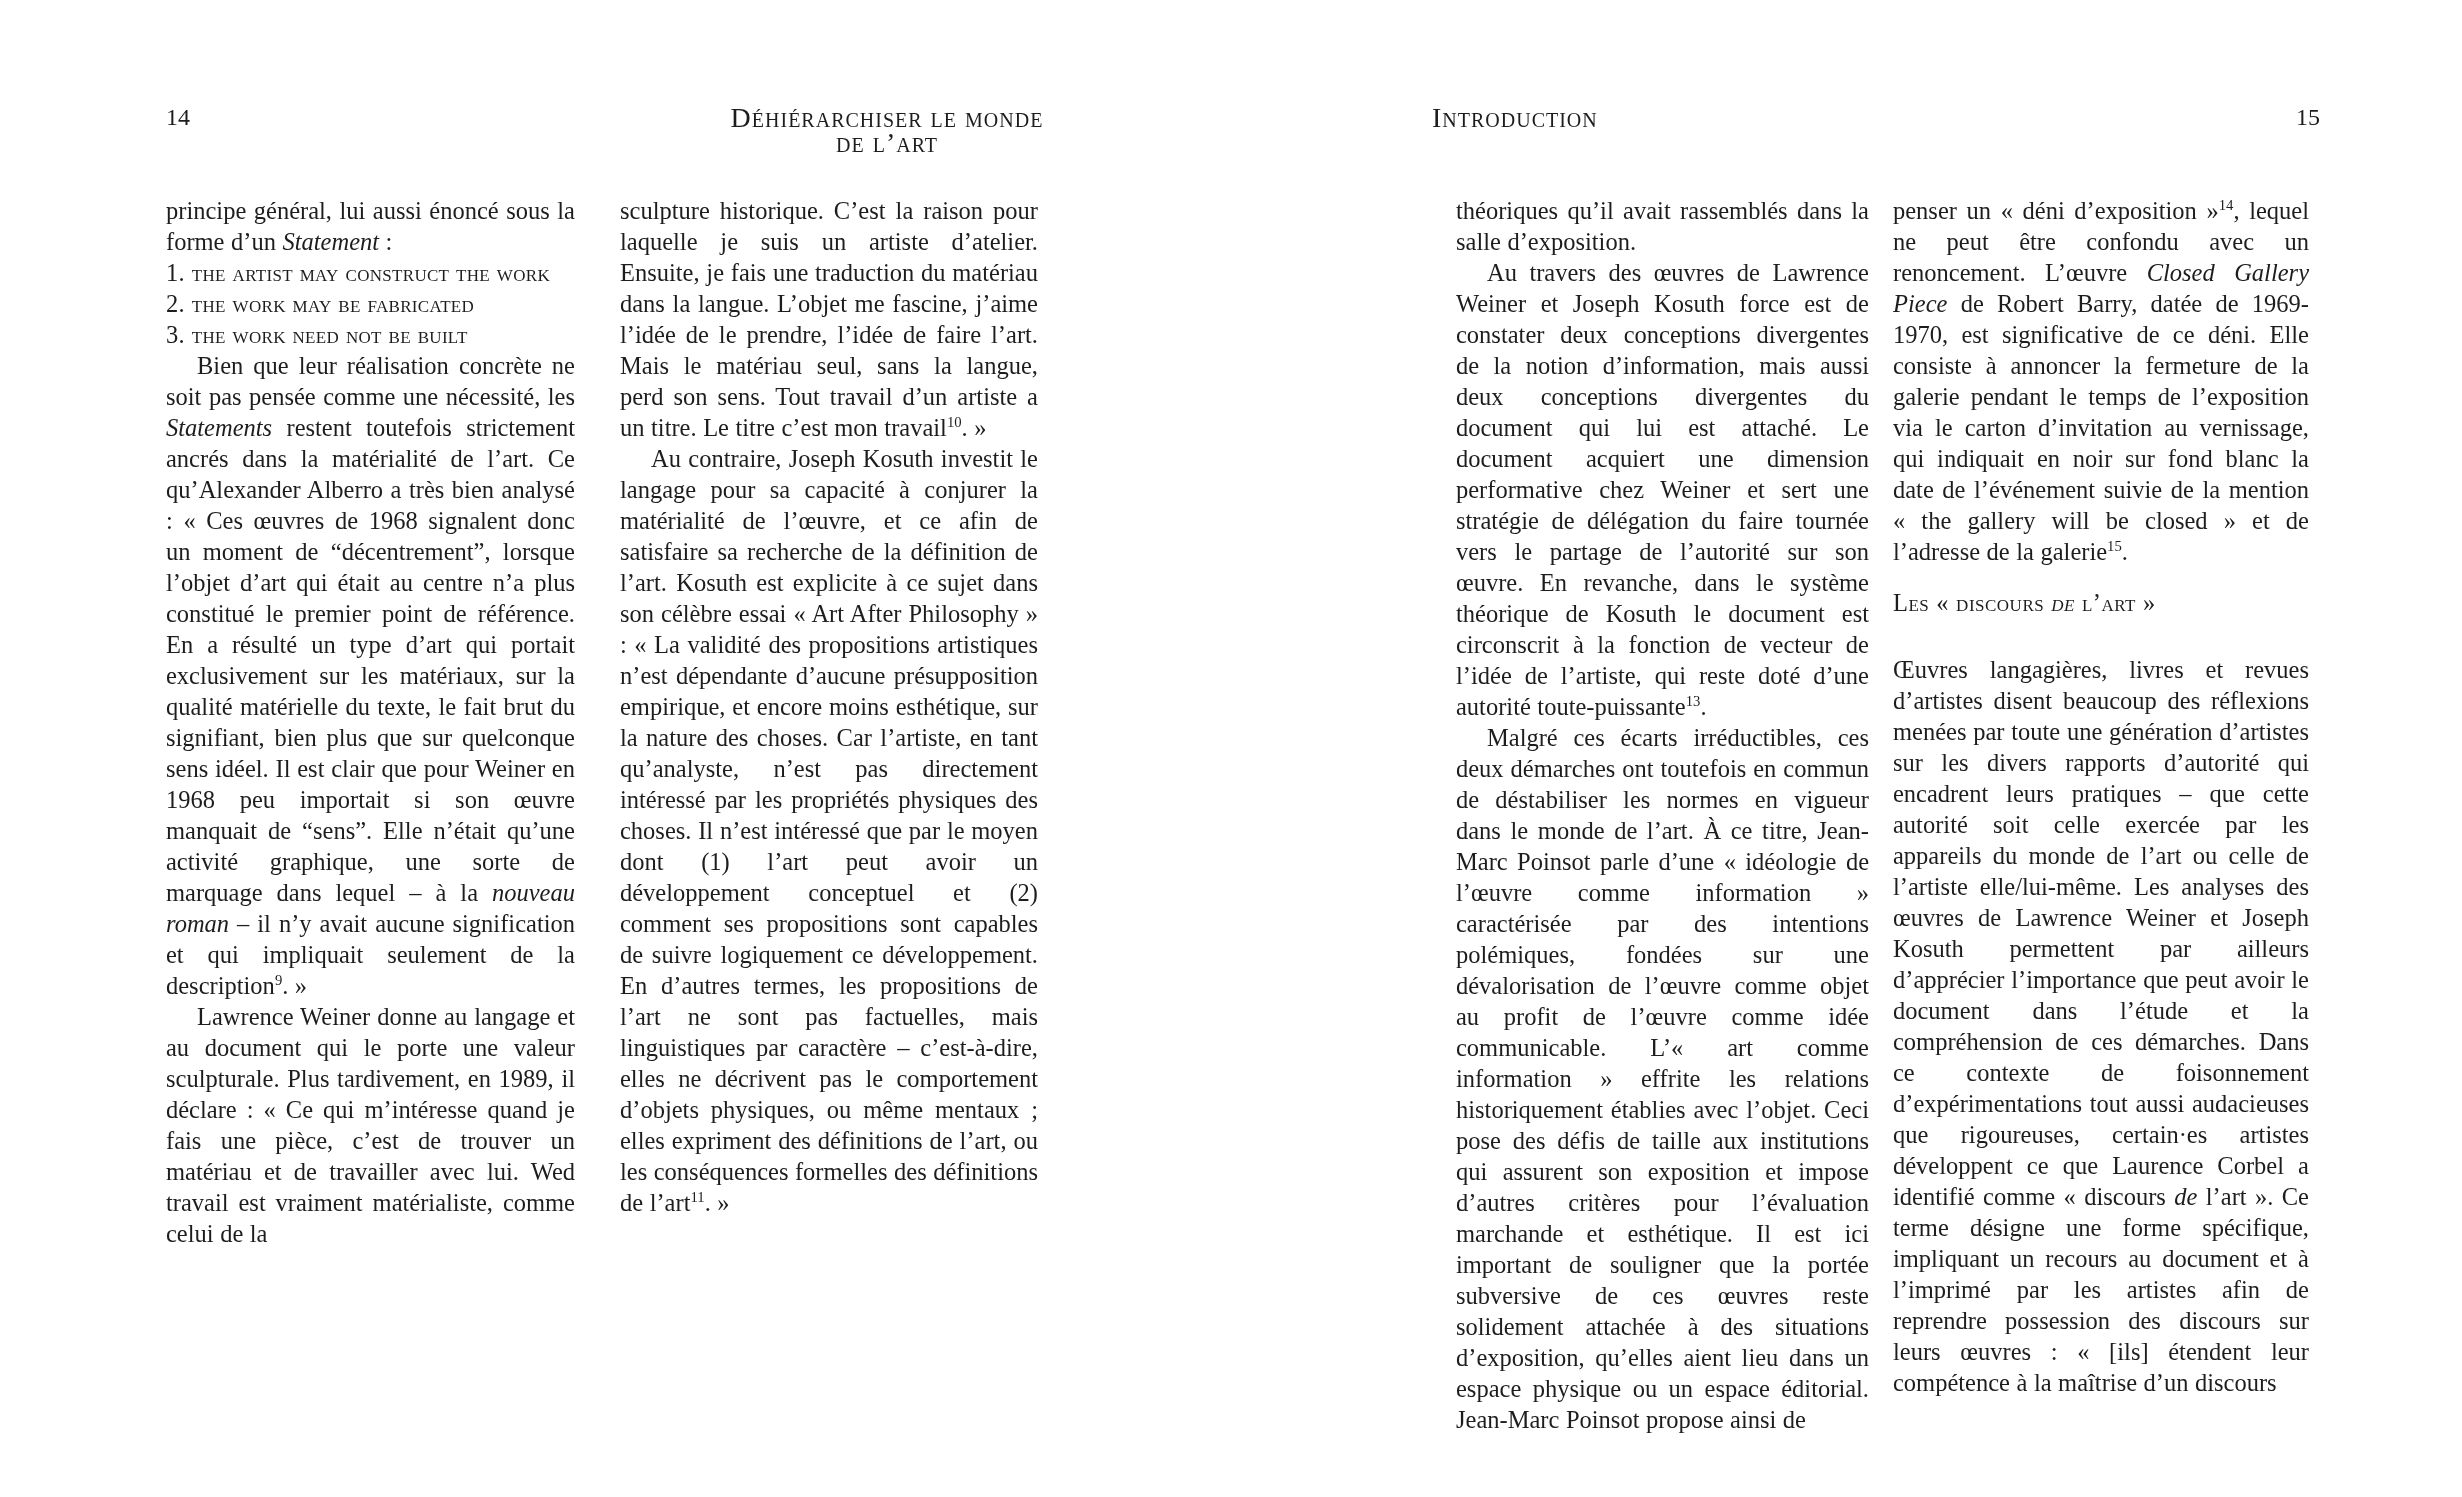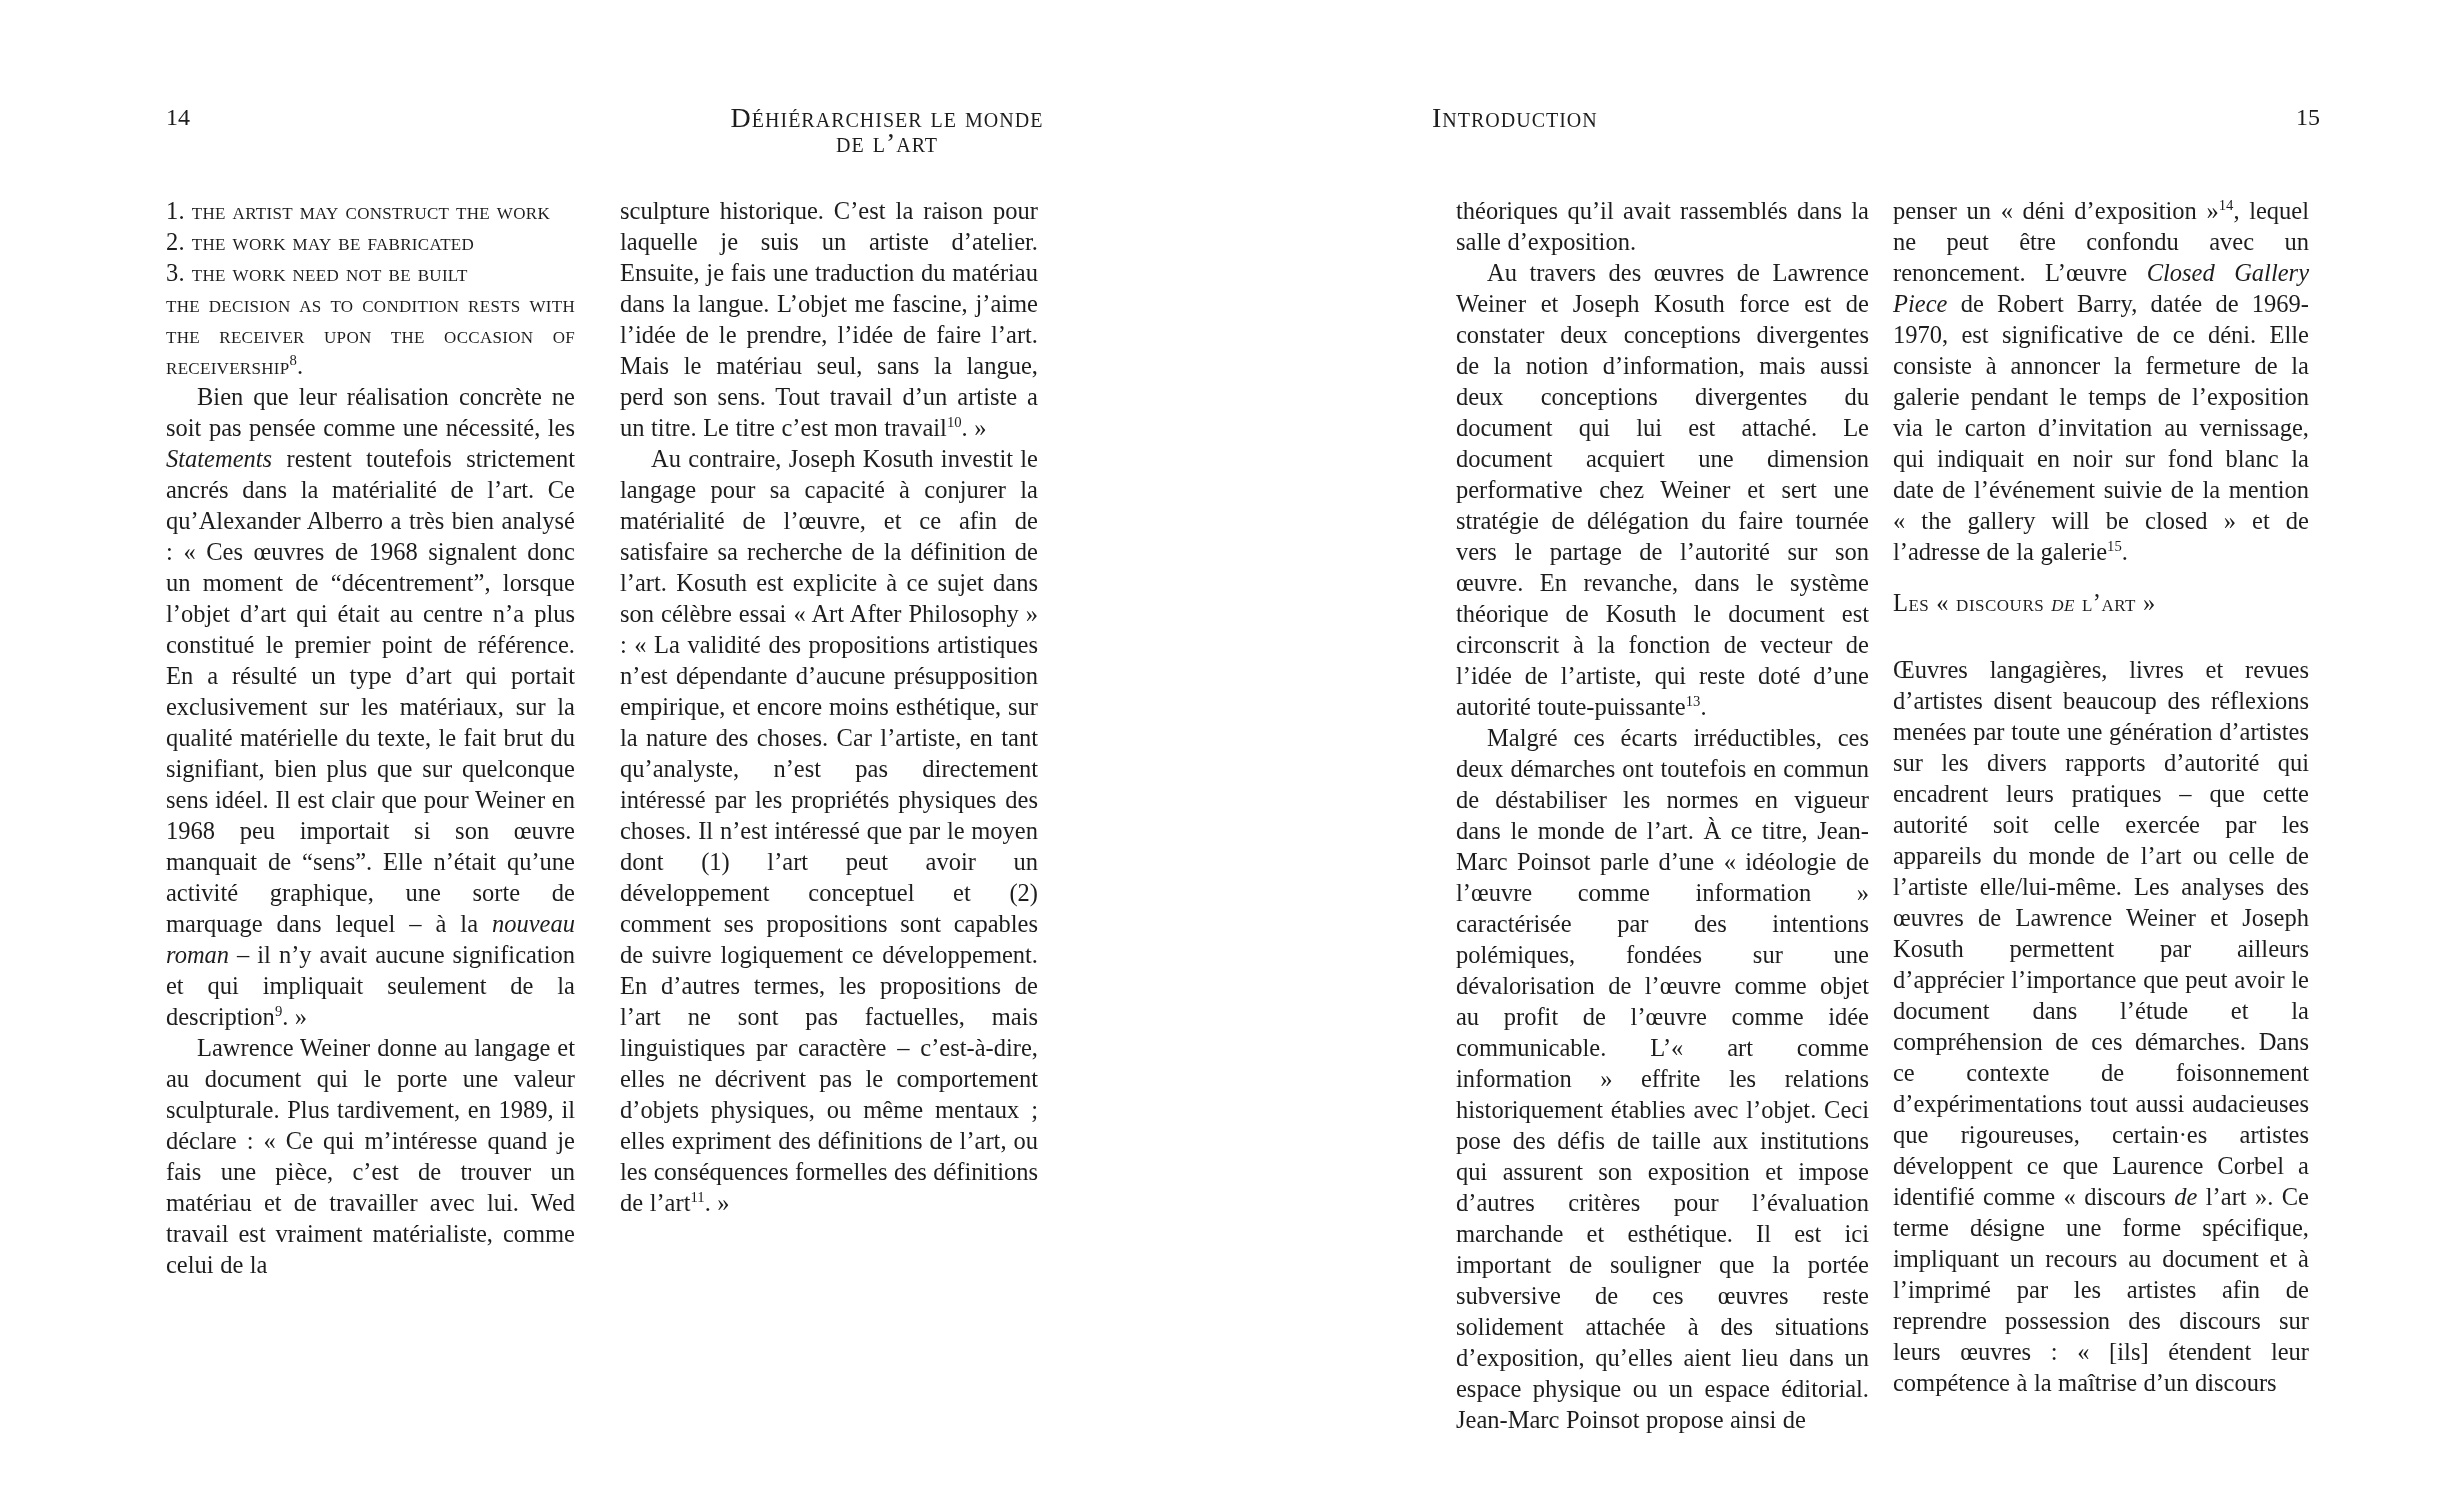--- a/index.html
+++ b/index.html
@@ -58,24 +58,24 @@
 </style>
 </head>
 <body>
 
 <div class="folio folio-left">14</div>
 <div class="running-head head-left">Déhiérarchiser le monde de l’art</div>
 <div class="running-head head-right">Introduction</div>
 <div class="folio folio-right">15</div>
 
 <div class="column col1">
+    <p class="para"><span>principe général, lui aussi énoncé sous la forme d’un </span><em>Statement</em><span> :</span></p>
     <p class="statement"><span>1. the artist may construct the work</span></p>
     <p class="statement"><span>2. the work may be fabricated</span></p>
     <p class="statement"><span>3. the work need not be built</span></p>
-    <p class="statement"><span>the decision as to condition rests with the receiver upon the occasion of receivership</span><sup>8</sup><span>.</span></p>
     <p class="para indent"><span>Bien que leur réalisation concrète ne soit pas pensée comme une nécessité, les </span><em>Statements</em><span> restent toutefois strictement ancrés dans la matérialité de l’art. Ce qu’Alexander Alberro a très bien analysé : « Ces œuvres de 1968 signalent donc un moment de “décentrement”, lorsque l’objet d’art qui était au centre n’a plus constitué le premier point de référence. En a résulté un type d’art qui portait exclusivement sur les matériaux, sur la qualité matérielle du texte, le fait brut du signifiant, bien plus que sur quelconque sens idéel. Il est clair que pour Weiner en 1968 peu importait si son œuvre manquait de “sens”. Elle n’était qu’une activité graphique, une sorte de marquage dans lequel – à la </span><em>nouveau roman</em><span> – il n’y avait aucune signification et qui impliquait seulement de la description</span><sup>9</sup><span>. »</span></p>
     <p class="para indent"><span>Lawrence Weiner donne au langage et au document qui le porte une valeur sculpturale. Plus tardivement, en 1989, il déclare : « Ce qui m’intéresse quand je fais une pièce, c’est de trouver un matériau et de travailler avec lui. Wed travail est vraiment matérialiste, comme celui de la</span></p>
   </div>
 <div class="column col2">
     <p class="para"><span>sculpture historique. C’est la raison pour laquelle je suis un artiste d’atelier. Ensuite, je fais une traduction du matériau dans la langue. L’objet me fascine, j’aime l’idée de le prendre, l’idée de faire l’art. Mais le matériau seul, sans la langue, perd son sens. Tout travail d’un artiste a un titre. Le titre c’est mon travail</span><sup>10</sup><span>. »</span></p>
     <p class="para indent"><span>Au contraire, Joseph Kosuth investit le langage pour sa capacité à conjurer la matérialité de l’œuvre, et ce afin de satisfaire sa recherche de la définition de l’art. Kosuth est explicite à ce sujet dans son célèbre essai « Art After Philosophy » : « La validité des propositions artistiques n’est dépendante d’aucune présupposition empirique, et encore moins esthétique, sur la nature des choses. Car l’artiste, en tant qu’analyste, n’est pas directement intéressé par les propriétés physiques des choses. Il n’est intéressé que par le moyen dont (1) l’art peut avoir un développement conceptuel et (2) comment ses propositions sont capables de suivre logiquement ce développement. En d’autres termes, les propositions de l’art ne sont pas factuelles, mais linguistiques par caractère – c’est-à-dire, elles ne décrivent pas le comportement d’objets physiques, ou même mentaux ; elles expriment des définitions de l’art, ou les conséquences formelles des définitions de l’art</span><sup>11</sup><span>. »</span></p>
   </div>
 <div class="column col3">
     <p class="para"><span>théoriques qu’il avait rassemblés dans la salle d’exposition.</span></p>
     <p class="para indent"><span>Au travers des œuvres de Lawrence Weiner et Joseph Kosuth force est de constater deux conceptions divergentes de la notion d’information, mais aussi deux conceptions divergentes du document qui lui est attaché. Le document acquiert une dimension performative chez Weiner et sert une stratégie de délégation du faire tournée vers le partage de l’autorité sur son œuvre. En revanche, dans le système théorique de Kosuth le document est circonscrit à la fonction de vecteur de l’idée de l’artiste, qui reste doté d’une autorité toute-puissante</span><sup>13</sup><span>.</span></p>

